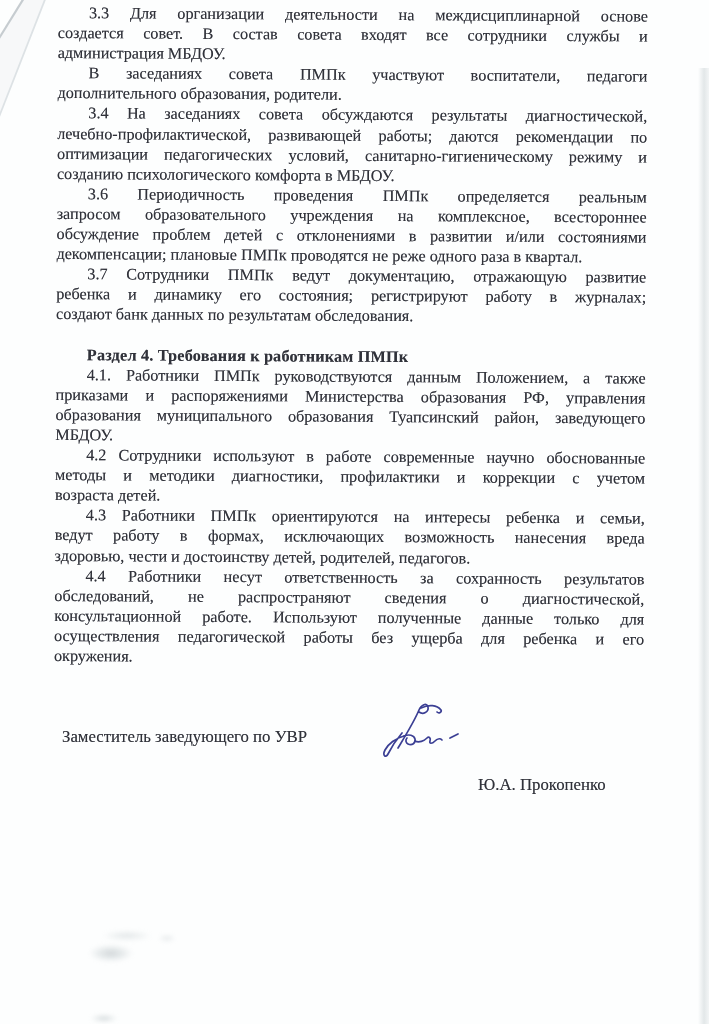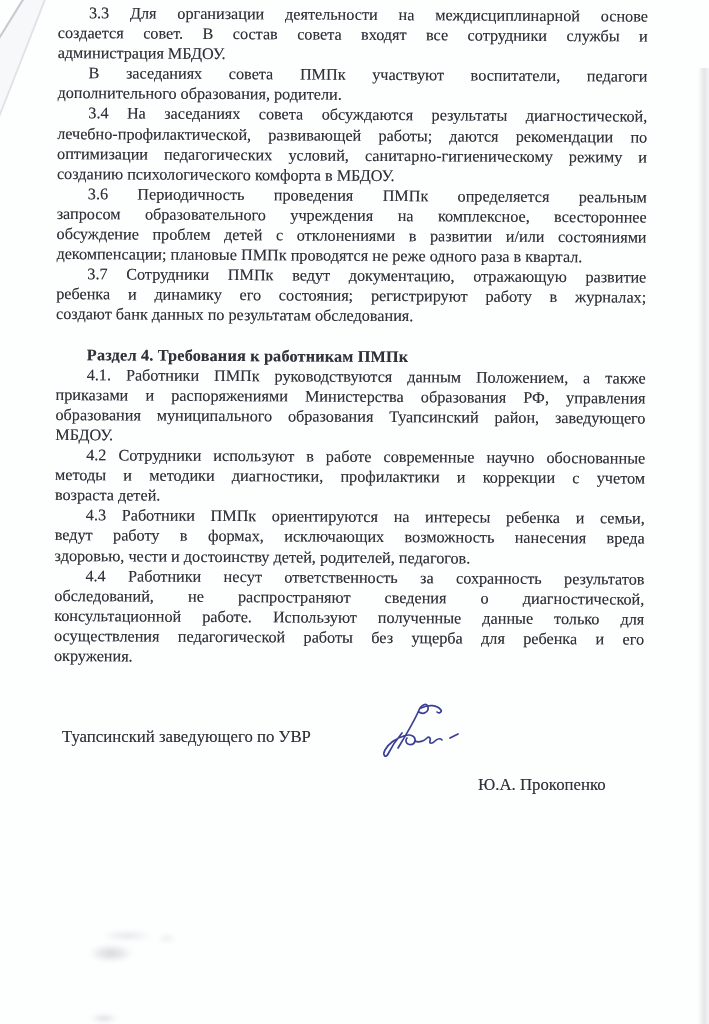--- a/index.html
+++ b/index.html
@@ -151,21 +151,21 @@
     <div>
       <div class="ln just first">4.4 Работники несут ответственность за сохранность результатов</div>
       <div class="ln just">обследований, не распространяют сведения о диагностической,</div>
       <div class="ln just">консультационной работе. Используют полученные данные только для</div>
       <div class="ln just">осуществления педагогической работы без ущерба для ребенка и его</div>
       <div class="ln">окружения.</div>
     </div>
 
   </div>
 
-  <div class="sig-title">Туапсинский заведующего по УВР</div>
+  <div class="sig-title">Заместитель заведующего по УВР</div>
 
   <svg class="sig-svg" width="82" height="60" viewBox="0 0 82 60">
     <g fill="none" stroke="var(--sig)" stroke-width="1.7" stroke-linecap="round" stroke-linejoin="round">
 
       <path d="M 20 33 C 14 40, 8 50, 6 54 C 4 58, 0 56, 3 50 C 6 44, 14 38, 22 36"></path>
 
       <path d="M 16 48 C 22 38, 32 22, 37 10 C 39 5, 45 2, 46 7 C 47 12, 41 15, 37 12"></path>
 
       <path d="M 39 8 C 47 4, 55 5, 59 10 C 60 12, 57 14, 55 12"></path>
 

